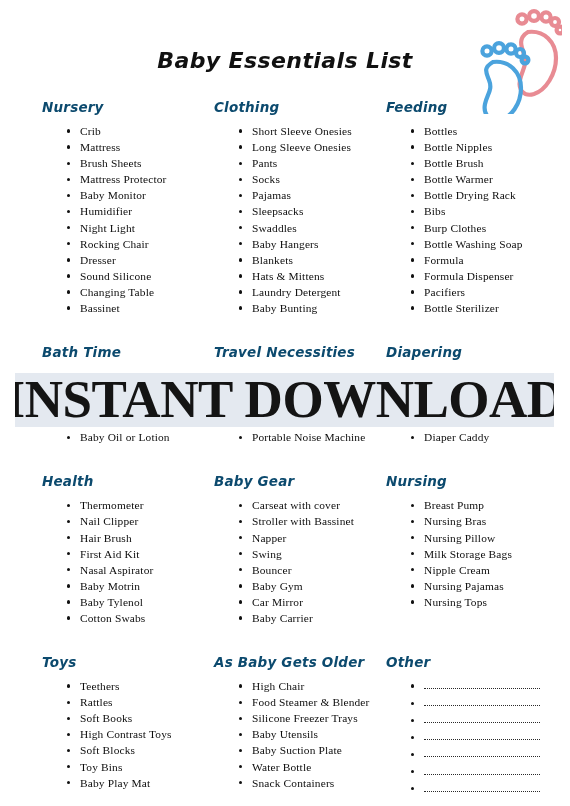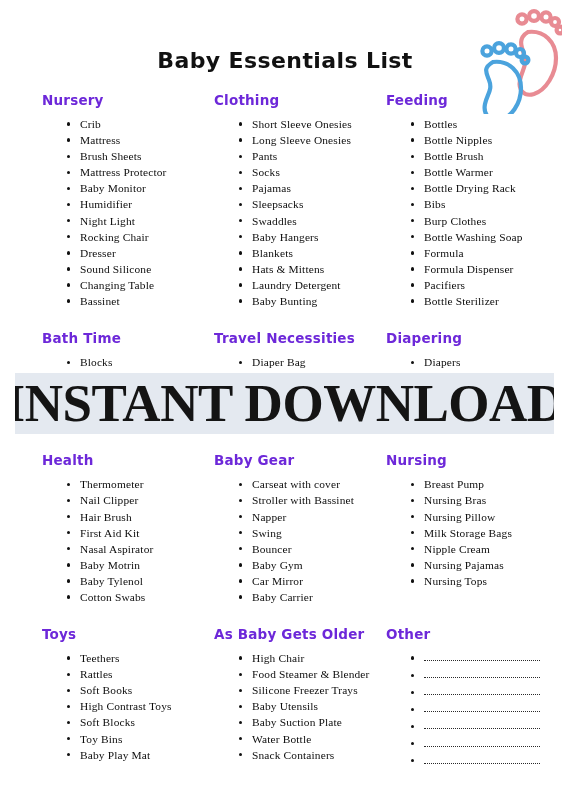--- a/index.html
+++ b/index.html
@@ -32,20 +32,21 @@
   }
 
   
   .title {
     position: absolute;
     top: 48px;
     left: 0;
     width: 570px;
     text-align: center;
     font-family: "DejaVu Sans", sans-serif;
+    font-style: italic;
     font-weight: bold;
     font-size: 22px;
     letter-spacing: 0.4px;
     color: #111111;
   }
 
   
   .grid {
     position: absolute;
     top: 92px;
@@ -57,24 +58,25 @@
     row-gap: 13px;
     column-gap: 0px;
   }
 
   .section {
     break-inside: avoid;
   }
 
   .section-title {
     font-family: "DejaVu Sans", sans-serif;
+    font-style: italic;
     font-weight: bold;
     font-size: 13.5px;
-    color: #6d28d9;
-    margin: 0 0 3px 8px;
+    color: #0c4a6e;
+    margin: 7px 0 3px 8px;
     letter-spacing: 0.2px;
   }
 
   ul.items {
     list-style: none;
     margin: 8px;
     padding: 0 0 0 38px;
   }
 
   ul.items li {
@@ -106,21 +108,21 @@
     border-bottom: 1.3px dotted #2a2a2a;
     vertical-align: 2px;
   }
 
   
   .watermark-band {
     position: absolute;
     left: 15px;
     top: 373px;
     width: 539px;
-    height: 61px;
+    height: 54px;
     background: #e4e9f0;
     display: flex;
     align-items: center;
     justify-content: center;
     overflow: hidden;
   }
 
   .watermark-text {
     font-family: "Liberation Serif", serif;
     font-weight: bold;

